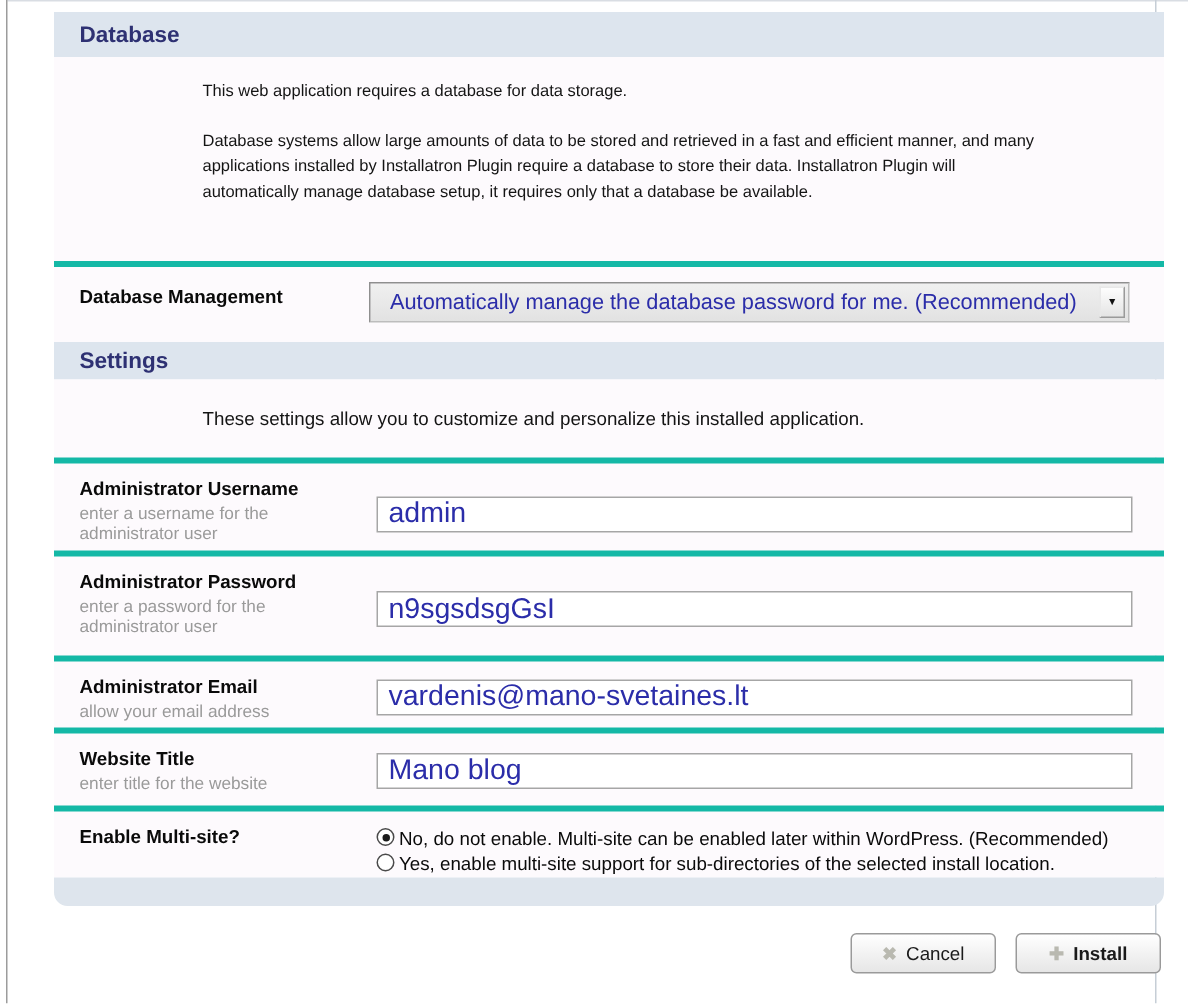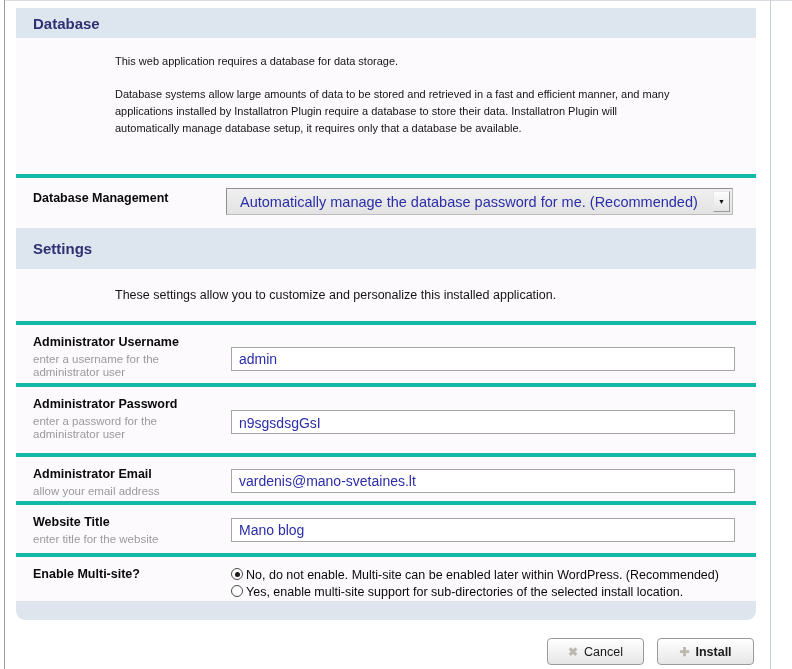--- a/index.html
+++ b/index.html
@@ -4,28 +4,28 @@
 <style>
   * { margin:0; padding:0; box-sizing:border-box; }
   html,body { width:792px; height:669px; background:#ffffff;
     font-family:"Liberation Sans", sans-serif; position:relative; overflow:hidden; }
 
   
   .frame-top    { position:absolute; left:5px; top:0; width:787px; height:1px; background:#d9dde3; }
   .frame-left   { position:absolute; left:4px; top:0; width:1px; height:669px; background:#9c9c9c; }
   .frame-right  { position:absolute; left:770px; top:0; width:1px; height:669px; background:#c6ced6; }
 
-  .content { position:absolute; left:16px; top:8px; width:740px; }
+  .content { position:absolute; left:36px; top:8px; width:740px; }
 
   .section-header {
     background:#dde5ee; color:#2e3173; font-weight:bold; font-size:15px;
     padding-left:17px; display:flex; align-items:center;
   }
   .hdr-db { height:30px; }
-  .hdr-settings { height:41px; }
+  .hdr-settings { height:25px; }
 
   .row { background:#fdfafd; border-top:4px solid #14b8a6; }
   .row.no-sep { border-top:none; }
 
   .intro-row { padding:15px 0 0 99px; height:136px; }
   .intro-row p { font-size:11px; color:#141414; line-height:17px; width:556px; margin-bottom:16px; }
   .intro2-row { height:52px; padding:19px 0 0 99px; font-size:12.5px; color:#141414; }
 
   .field-row { display:flex; padding-top:10px; }
   .label-col { width:198px; padding-left:17px; flex:none; }
@@ -46,21 +46,21 @@
   .select-arrow-btn {
     width:17px; height:21px; margin-right:2px; flex:none;
     background:linear-gradient(#fdfdfd,#e4e4e4);
     border:1px solid #9a9a9a; border-top-color:#e8e8e8; border-left-color:#e8e8e8;
     display:flex; align-items:center; justify-content:center;
     font-size:7px; color:#111; cursor:pointer;
   }
 
   .text-input {
     display:block; height:24px; border:1px solid #a6a6a6; background:#ffffff;
-    font-family:"Liberation Sans", sans-serif; font-size:14px; color:#2b2da9;
+    font-family:"Liberation Sans", sans-serif; font-size:19px; color:#2b2da9;
     padding:0 7px; margin-left:17px;
   }
   .w-input { width:504px; }
   .r-user  { height:62px; } .r-user  .text-input { margin-top:12px; }
   .r-pass  { height:70px; } .r-pass  .text-input { margin-top:13px; padding-top:2px; }
   .r-email { height:48px; } .r-email .text-input { margin-top:2px; }
   .r-title { height:52px; } .r-title .text-input { margin-top:3px; }
 
   .multisite-row { height:48px; }
   .radio-col { margin-left:17px; padding-top:1px; }

